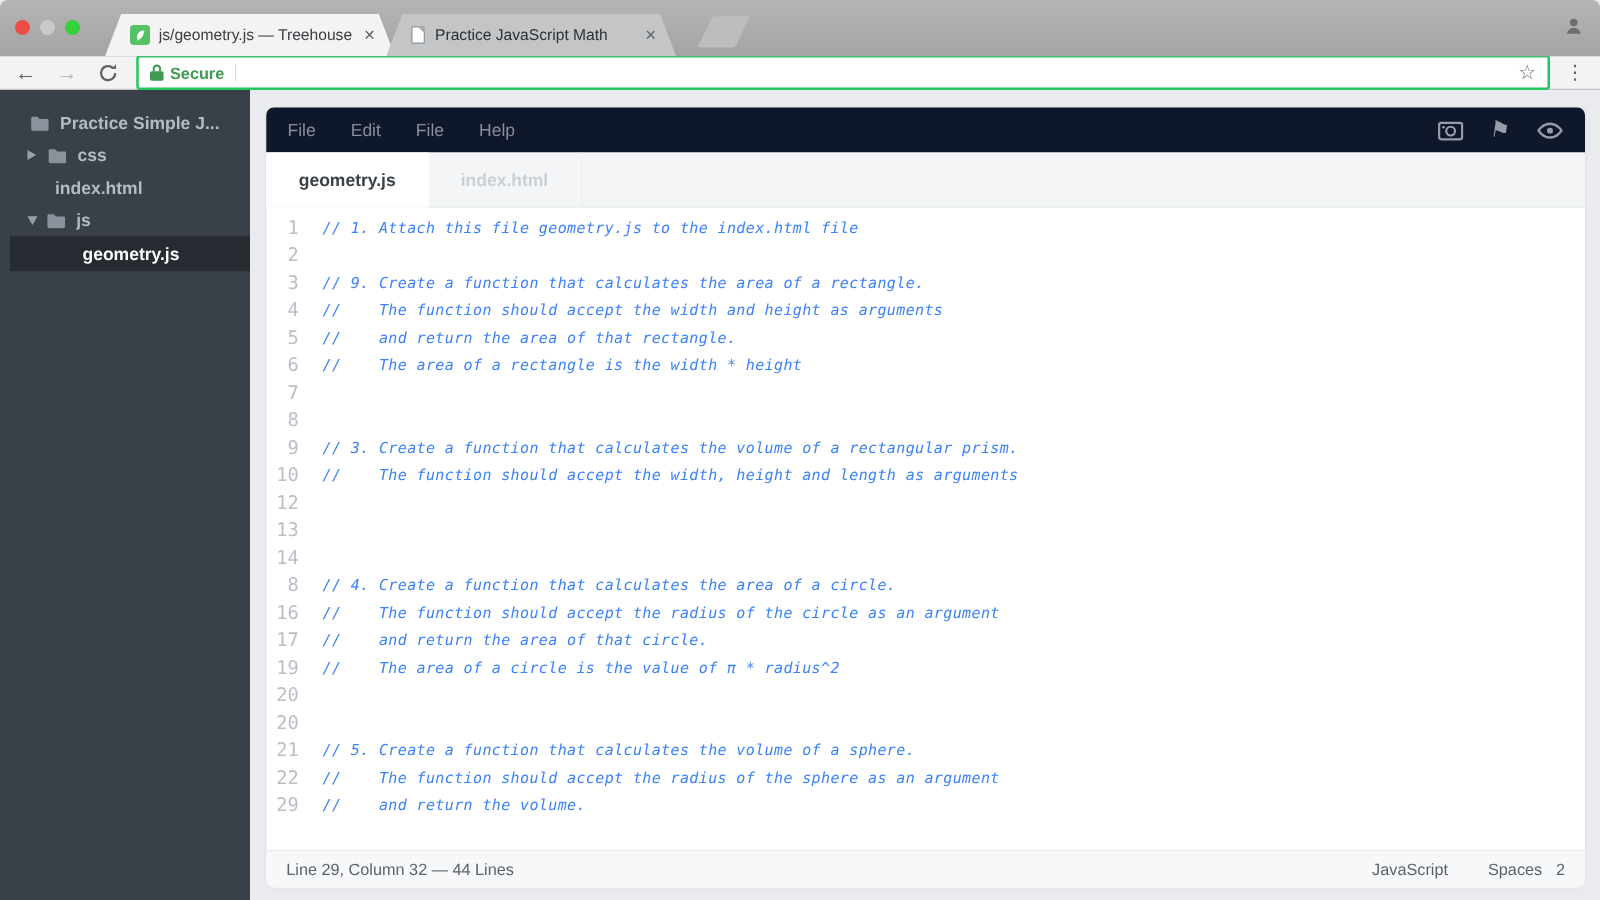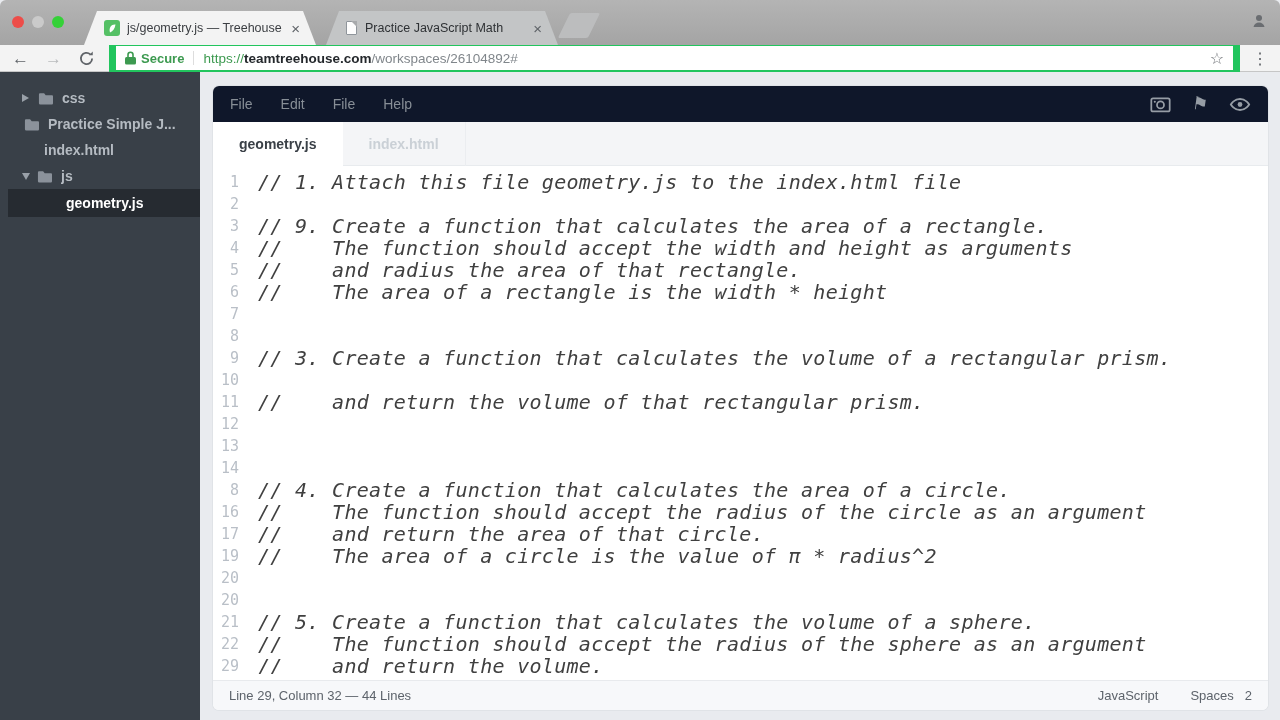--- a/index.html
+++ b/index.html
@@ -9,33 +9,33 @@
   .tab-strip { position:relative; height:45px; background:linear-gradient(#b4b4b4,#a4a4a4); border-radius:6px 6px 0 0; }
   .lights { position:absolute; left:12px; top:16px; display:flex; gap:8px; }
   .light { width:12px; height:12px; border-radius:50%; }
   .light.red { background:#ed4d49; }
   .light.gray { background:#cacaca; }
   .light.green { background:#35d138; }
   .btab { position:absolute; bottom:0; height:34px; display:flex; align-items:center; padding:0 16px 0 20px; clip-path:polygon(13px 0, calc(100% - 13px) 0, 100% 100%, 0 100%); font-size:12.5px; }
   .btab .title { flex:1; overflow:hidden; white-space:nowrap; }
   .btab .close { font-size:15px; color:#5f6368; margin-left:8px; }
   .btab.active { left:84px; width:232px; background:#f3f3f3; color:#3b3e42; }
-  .btab.inactive { left:326px; width:232px; background:#c3c5c6; color:#2e3134; }
+  .btab.inactive { left:309px; width:232px; background:#c3c5c6; color:#2e3134; }
   .favicon-th { width:16px; height:16px; border-radius:3px; background:var(--treehouse-green,#55c065); flex:none; margin-right:7px; display:flex; align-items:center; justify-content:center; }
   .favicon-doc { width:11px; height:14px; background:#fdfdfd; border:1px solid #8f959b; border-radius:1px; position:relative; flex:none; margin-right:8px; }
   .favicon-doc:before { content:""; position:absolute; right:-1px; top:-1px; border:3px solid; border-color:#a8aaac #a8aaac transparent transparent; }
   .newtab-btn { position:absolute; left:564px; bottom:7px; width:30px; height:25px; background:#bcbdbe; transform:skewX(-26deg); border-radius:2px; }
   .profile { position:absolute; right:13px; top:13px; }
 
   .url-row { height:27px; background:#f3f3f3; border-bottom:1px solid #c6c6c6; display:flex; align-items:center; padding:0 12px; }
   .nav-ic { font-size:17px; line-height:1; margin-right:16px; }
   .nav-back { color:#5f6368; }
   .nav-fwd { color:#b9bbbd; }
   .nav-reload { margin-right:6px; display:flex; }
-  .omnibox { flex:1; height:22px; background:#fff; border:7px solid #22c55e; border-radius:3px; display:flex; align-items:center; padding:12px 9px; margin-left:8px; font-size:13px; }
+  .omnibox { flex:1; height:22px; background:#fff; border:2px solid #22c55e; border-radius:3px; display:flex; align-items:center; padding:12px 9px; margin-left:8px; font-size:13px; }
   .lock { display:flex; margin-right:5px; }
   .secure-label { color:var(--secure-green,#3d9a50); font-weight:600; }
   .url-sep { width:1px; height:14px; background:#ddd; margin:0 9px; }
   .url-text { font-size:13.5px; color:#80868b; white-space:nowrap; }
   .url-scheme { color:var(--secure-green,#3d9a50); }
   .url-domain { color:#24282c; font-weight:600; }
   .star { margin-left:auto; color:#6e7176; font-size:16px; }
   .dots { margin-left:12px; color:#5f6368; font-size:16px; letter-spacing:0; }
 
   
@@ -56,21 +56,21 @@
   .flag-glyph { color:#969da5; font-size:18px; display:inline-block; transform:rotate(8deg); line-height:1; }
 
   .tabbar { height:44px; background:#f4f5f7; border-bottom:1px solid #e8ebee; display:flex; }
   .etab { height:44px; display:flex; align-items:center; padding:0 26px; font-size:14px; font-weight:700; }
   .etab.active { background:#fff; color:#3a4047; }
   .etab.inactive { color:#cad0d6; border-right:1px solid #ebedf0; }
 
   .code { padding-top:5px; height:508px; overflow:hidden; cursor:text; }
   .code-row { display:flex; height:22px; line-height:22px; }
   .ln { width:26px; flex:none; text-align:right; color:#b9bfc7; font-family:"DejaVu Sans Mono", monospace; font-size:15px; }
-  .ct { margin-left:19px; white-space:pre; color:#404040; font-family:"DejaVu Sans Mono", monospace; font-style:italic; font-size:20px; letter-spacing:0.3px; }
+  .ct { margin-left:19px; white-space:pre; color:#3b82f6; font-family:"DejaVu Sans Mono", monospace; font-style:italic; font-size:12px; letter-spacing:0.3px; }
 
   .statusbar { position:absolute; left:0; right:0; bottom:0; height:30px; background:#f7f8fa; border-top:1px solid #e8eaed; border-radius:0 0 6px 6px; display:flex; align-items:center; padding:0 16px; font-size:13px; color:#5d636b; }
   .status-right { margin-left:auto; display:flex; align-items:center; }
   .status-lang { margin-right:32px; }
   .status-indent-size { margin-left:11px; }
 </style>
 </head>
 <body>
 
 <div class="tab-strip">
@@ -117,41 +117,40 @@
   </span>
   <div class="omnibox">
     <span class="lock">
       <svg width="11" height="14" viewBox="0 0 11 14">
           <rect y="6" width="11" height="7.5" rx="1.5" fill="#3d9a50"></rect>
           <path d="M3 6V3.8a2.5 2.5 0 0 1 5 0V6" stroke="#3d9a50" stroke-width="1.6" fill="none"></path>
         </svg>
     </span>
     <span class="secure-label">Secure</span>
     <span class="url-sep"></span>
-    <span class="url-text"><span class="url-scheme">https://</span><span class="url-domain">teamtreehouse.com</span><span>/workspaces/26104892#</span></span>
     <span class="star">☆</span>
   </div>
   <span class="dots">⋮</span>
 </div>
 
 <div class="page">
 
   <div class="sidebar">
+    <div class="srow pl-24">
+      <svg width="15" height="13" viewBox="0 0 16 13">
+          <path d="M1 2.3C1 1.6 1.6 1 2.3 1h4.2L8.2 3H15a1 1 0 0 1 1 1v7.6c0 .8-.6 1.4-1.4 1.4H2.4A1.4 1.4 0 0 1 1 11.6z" fill="#8b929b"></path>
+        </svg>
+      <span class="lbl">Practice Simple J...</span>
+    </div>
     <div class="srow pl-22">
       <span class="tri-r"></span>
       <svg width="15" height="13" viewBox="0 0 16 13">
           <path d="M1 2.3C1 1.6 1.6 1 2.3 1h4.2L8.2 3H15a1 1 0 0 1 1 1v7.6c0 .8-.6 1.4-1.4 1.4H2.4A1.4 1.4 0 0 1 1 11.6z" fill="#8b929b"></path>
         </svg>
       <span class="lbl">css</span>
-    </div>
-    <div class="srow pl-24">
-      <svg width="15" height="13" viewBox="0 0 16 13">
-          <path d="M1 2.3C1 1.6 1.6 1 2.3 1h4.2L8.2 3H15a1 1 0 0 1 1 1v7.6c0 .8-.6 1.4-1.4 1.4H2.4A1.4 1.4 0 0 1 1 11.6z" fill="#8b929b"></path>
-        </svg>
-      <span class="lbl">Practice Simple J...</span>
     </div>
     <div class="srow pl-44">
       <span class="lbl" style="margin-left:0">index.html</span>
     </div>
     <div class="srow pl-22">
       <span class="tri-d"></span>
       <svg width="15" height="13" viewBox="0 0 16 13">
           <path d="M1 2.3C1 1.6 1.6 1 2.3 1h4.2L8.2 3H15a1 1 0 0 1 1 1v7.6c0 .8-.6 1.4-1.4 1.4H2.4A1.4 1.4 0 0 1 1 11.6z" fill="#8b929b"></path>
         </svg>
       <span class="lbl">js</span>
@@ -204,44 +203,41 @@
           <div class="code-row">
             <span class="ln">3</span>
             <span class="ct">// 9. Create a function that calculates the area of a rectangle.</span>
           </div>
           <div class="code-row">
             <span class="ln">4</span>
             <span class="ct">//    The function should accept the width and height as arguments</span>
           </div>
           <div class="code-row">
             <span class="ln">5</span>
-            <span class="ct">//    and radius the area of that rectangle.</span>
+            <span class="ct">//    and return the area of that rectangle.</span>
           </div>
           <div class="code-row">
             <span class="ln">6</span>
             <span class="ct">//    The area of a rectangle is the width * height</span>
           </div>
           <div class="code-row">
             <span class="ln">7</span>
             <span class="ct"></span>
           </div>
           <div class="code-row">
             <span class="ln">8</span>
             <span class="ct"></span>
           </div>
           <div class="code-row">
             <span class="ln">9</span>
             <span class="ct">// 3. Create a function that calculates the volume of a rectangular prism.</span>
           </div>
           <div class="code-row">
             <span class="ln">10</span>
-          </div>
-          <div class="code-row">
-            <span class="ln">11</span>
-            <span class="ct">//    and return the volume of that rectangular prism.</span>
+            <span class="ct">//    The function should accept the width, height and length as arguments</span>
           </div>
           <div class="code-row">
             <span class="ln">12</span>
           </div>
           <div class="code-row">
             <span class="ln">13</span>
             <span class="ct"></span>
           </div>
           <div class="code-row">
             <span class="ln">14</span>

